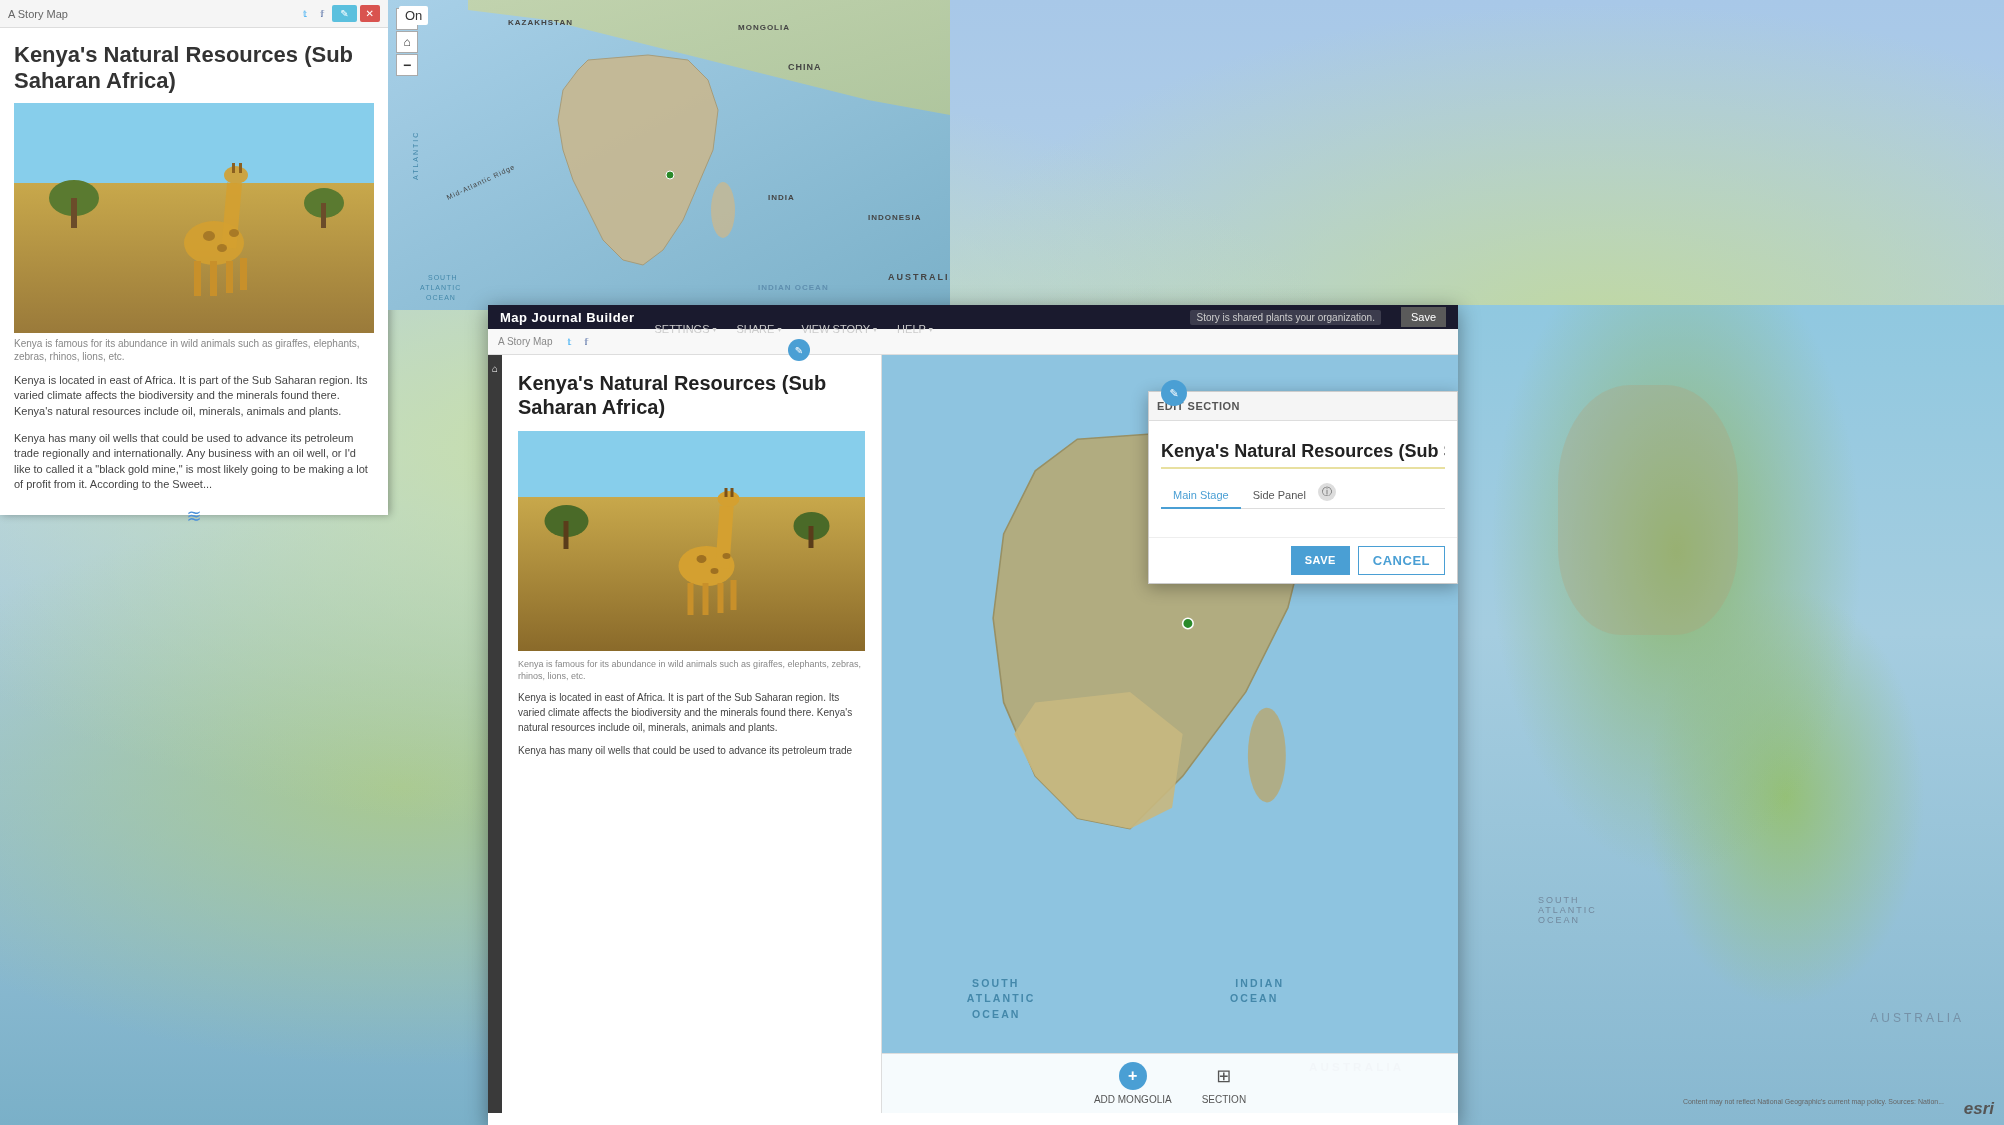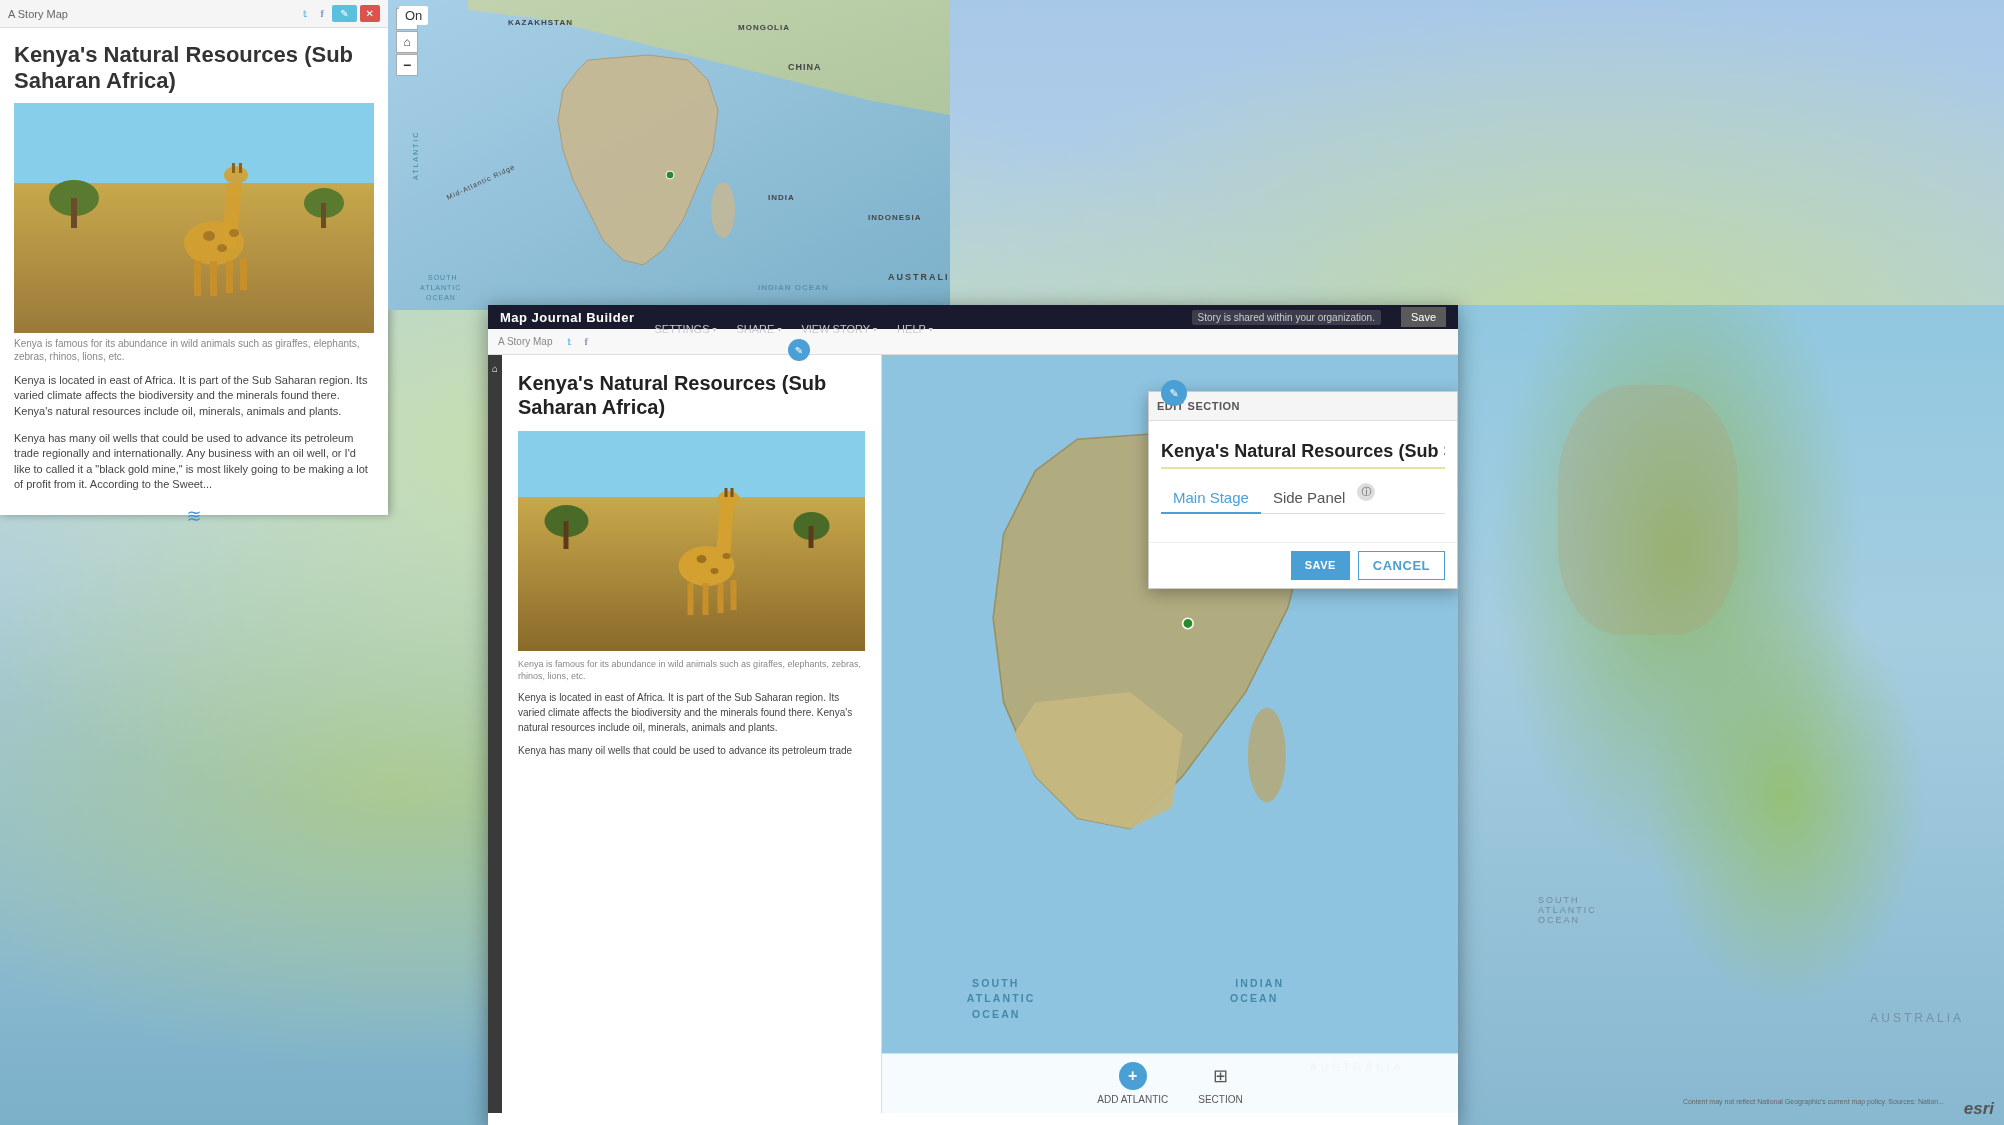--- a/index.html
+++ b/index.html
@@ -411,21 +411,21 @@
 
     .modal-tabs {
       display: flex;
       gap: 0;
       border-bottom: 1px solid #ddd;
       margin-bottom: 12px;
     }
 
     .modal-tab {
       padding: 6px 12px;
-      font-size: 15px;
+      font-size: 11px;
       cursor: pointer;
       color: #555;
       border-bottom: 2px solid transparent;
       margin-bottom: -1px;
     }
 
     .modal-tab.active {
       border-bottom-color: #4a9fd4;
       color: #4a9fd4;
     }
@@ -673,21 +673,21 @@
       <span class="chevron">▾</span>
     </div>
     <div class="builder-nav-item">
       <span>VIEW STORY</span>
       <span class="chevron">▾</span>
     </div>
     <div class="builder-nav-item">
       <span>HELP</span>
       <span class="chevron">▾</span>
     </div>
-    <span class="story-shared-badge">Story is shared within your organization.</span>
+    <span class="story-shared-badge">Story is shared plants your organization.</span>
     <button class="save-btn-header">Save</button>
   </div>
 
   <div class="story-map-bar">
     <span>A Story Map</span>
     <div class="social-icons">
       <span class="social-icon twitter-icon">𝕥</span>
       <span class="social-icon fb-icon">𝕗</span>
     </div>
   </div>
@@ -758,21 +758,21 @@
           <text x="420" y="680" font-size="11" fill="#6090b0" font-weight="bold" letter-spacing="3">AUSTRALIA</text>
           <text x="10" y="400" font-size="8" fill="#4488aa" letter-spacing="1" transform="rotate(-90,10,400)">Mid-Atlantic Ridge</text>
 
           <text x="410" y="40" font-size="9" fill="#666" font-weight="bold" letter-spacing="2">NORTH</text>
         </svg>
       </div>
 
       <div class="add-section-bar">
         <div class="add-section-btn">
           <div class="add-circle">+</div>
-          <span>ADD ATLANTIC</span>
+          <span>ADD MONGOLIA</span>
         </div>
         <div class="add-section-btn">
           <div class="organize-icon">⊞</div>
           <span>SECTION</span>
         </div>
       </div>
 
       <div class="edit-section-modal">
         <div class="modal-edit-icon">✎</div>
         <div class="modal-header">EDIT SECTION</div>

